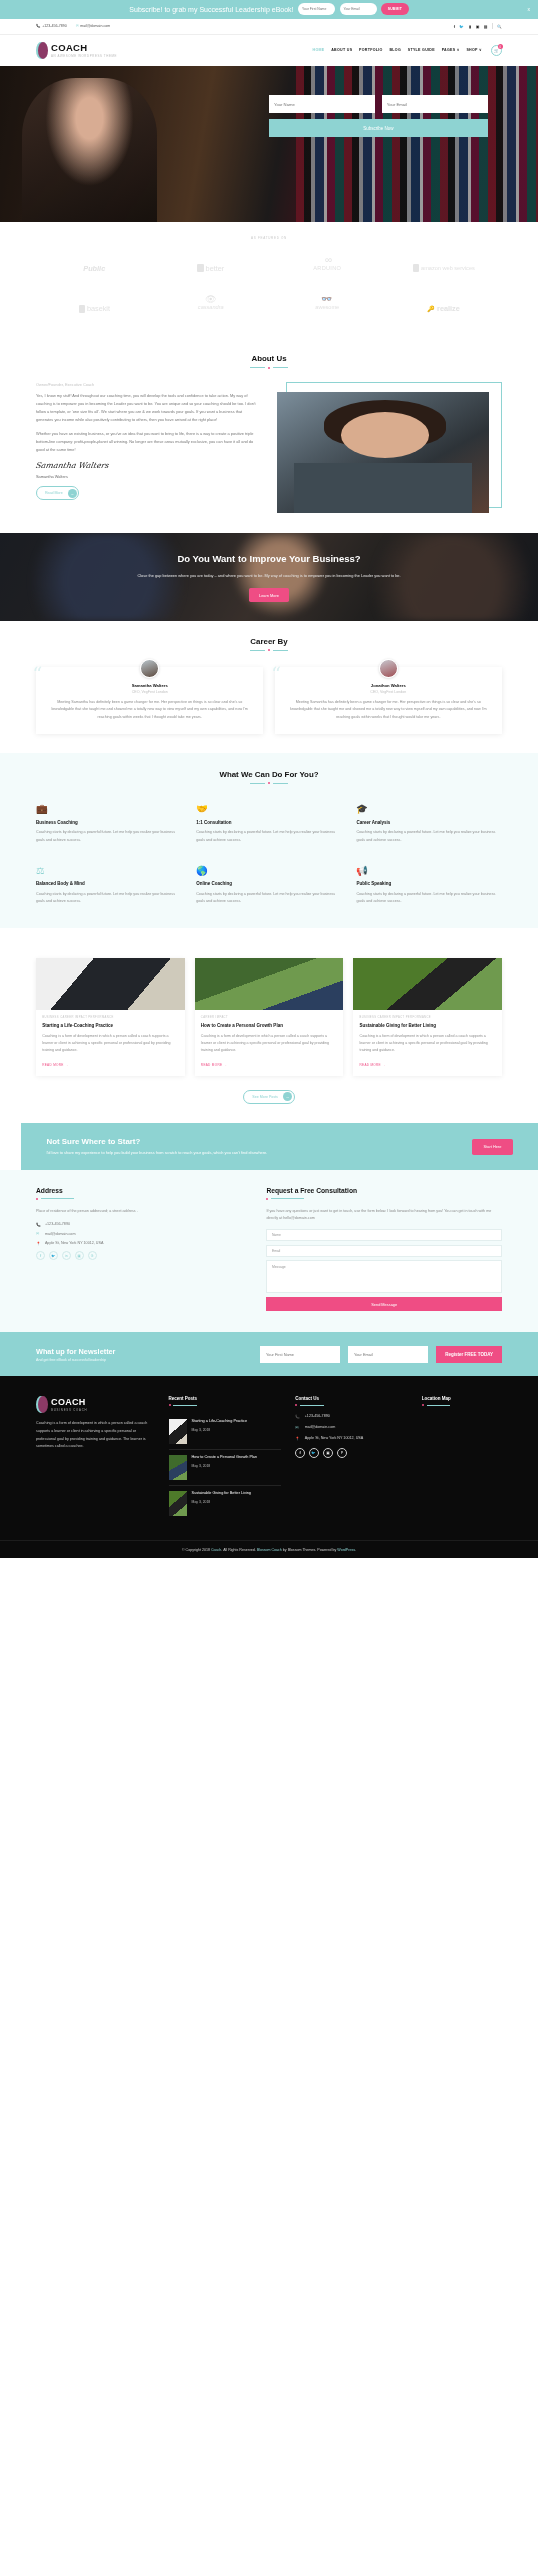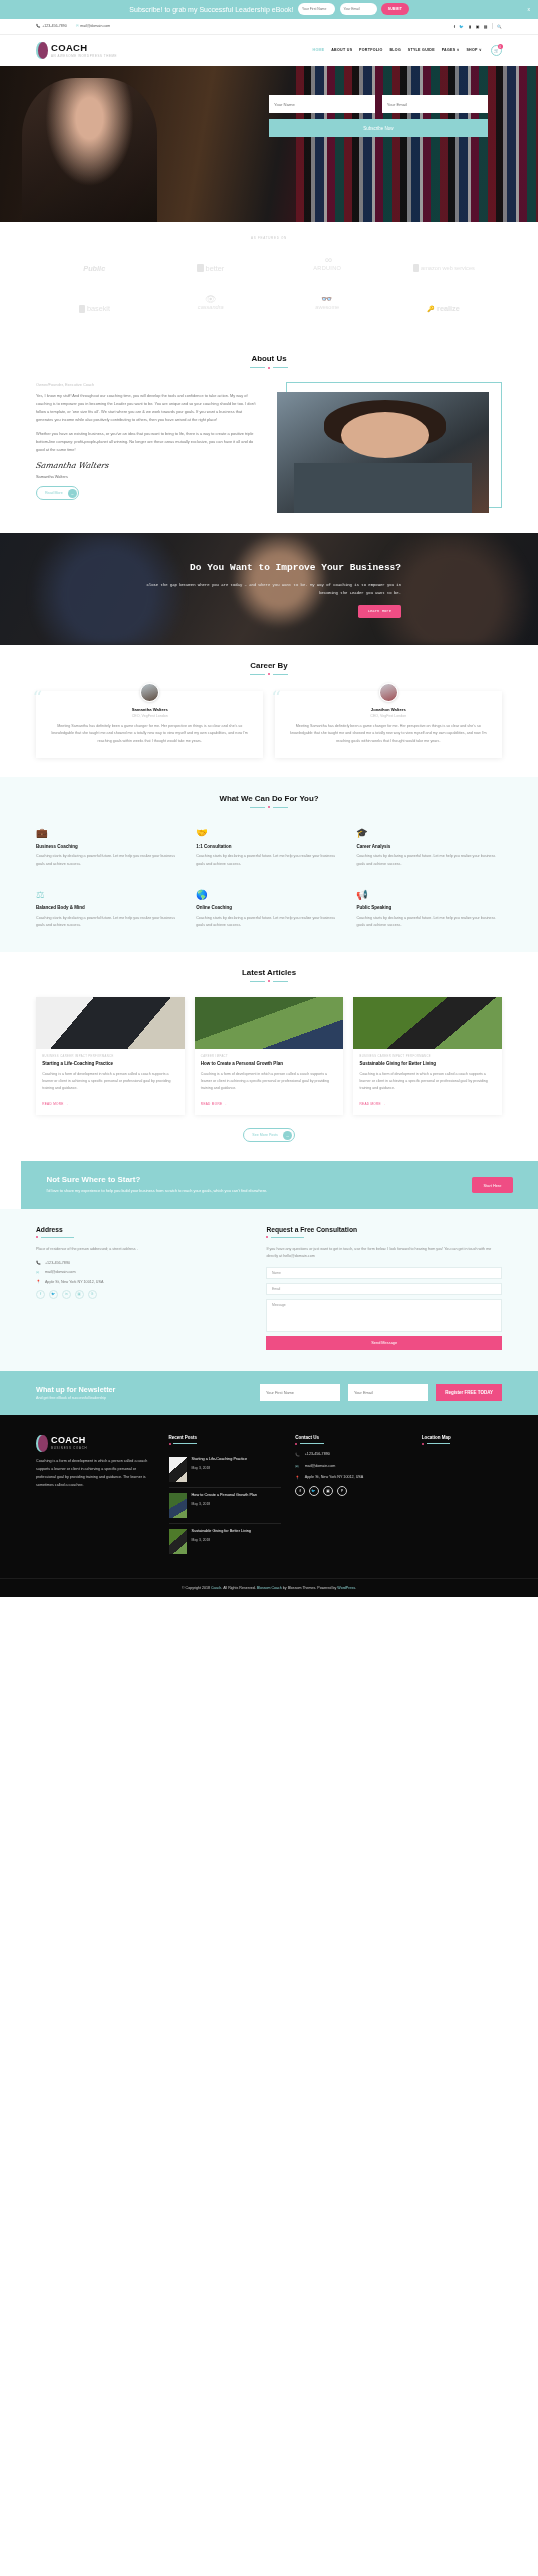--- a/index.html
+++ b/index.html
@@ -84,22 +84,22 @@
   .pillbtn .arr { width:9px; height:9px; border-radius:50%; background:#8ed3d2; color:#fff; font-size:3.9px; display:flex; align-items:center; justify-content:center; }
   #about .right { flex:1; position:relative; padding:4.5px 4.5px 0 0; }
   #about .frame { position:absolute; right:0; top:0; width:96%; height:96%; border:0.6px solid #8ed3d2; }
   #about .photo { position:relative; width:96%; height:121px; margin-top:5.6px;
     background:linear-gradient(150deg,#7d8f9c 0%,#4e5a63 35%,#2d3338 65%,#5b4034 100%); }
   #about .photo .face { position:absolute; left:30%; top:16%; width:42%; height:38%; border-radius:50%; background:#d9ac8e; filter:blur(0.6px); }
   #about .photo .hair { position:absolute; left:22%; top:6%; width:58%; height:40%; border-radius:50% 50% 40% 40%; background:#2b1d16; filter:blur(0.6px); }
   #about .photo .body { position:absolute; left:8%; bottom:0; width:84%; height:42%; background:#3e4a52; filter:blur(0.6px); }
 
   
-  #improve { height:112px; position:relative; display:flex; align-items:center; justify-content:center; text-align:right; overflow:hidden;
-    background:linear-gradient(120deg,#2b3038 0%,#3e3b38 30%,#6d5a4c 50%,#3a3730 70%,#22262c 100%);font-family:Liberation Mono, monospace; }
+  #improve { height:88px; position:relative; display:flex; align-items:center; justify-content:center; text-align:center; overflow:hidden;
+    background:linear-gradient(120deg,#2b3038 0%,#3e3b38 30%,#6d5a4c 50%,#3a3730 70%,#22262c 100%); }
   #improve:before { content:""; position:absolute; inset:0; background:rgba(12,12,16,.55); }
   #improve .blurfaces { position:absolute; inset:0; filter:blur(3.4px); opacity:.7;
     background:radial-gradient(circle at 52% 42%,#c89a7a 0 9%,rgba(0,0,0,0) 17%),
                radial-gradient(circle at 20% 55%,#2f3a55 0 10%,rgba(0,0,0,0) 18%),
                radial-gradient(circle at 84% 60%,#4a3830 0 10%,rgba(0,0,0,0) 18%); }
   #improve .ic { position:relative; z-index:2; width:264px; }
   #improve h2 { color:#fff; font-size:9.5px; line-height:1.45; font-weight:bold; }
   #improve p { color:#e7e7e7; font-size:3.9px; line-height:2.1; margin-top:6.2px; }
   .pinkbtn { display:inline-block; margin-top:7.9px; background:#ef4d84; color:#fff; font-size:3.9px; padding:4.5px 10px; border-radius:1.7px; cursor:pointer; }
 
@@ -437,28 +437,20 @@
           </div>
         <h3>Public Speaking</h3>
         <p>Coaching starts by declaring a powerful future. Let me help you realize your business goals and achieve success.</p>
       </div>
     </div>
   </div>
 </div>
 
 <div id="articles">
   <div class="wrap">
-    <div class="sec-head">
-      <h2>Latest Articles</h2>
-      <div class="divider">
-          <span class="line"></span>
-          <span class="dot"></span>
-          <span class="line"></span>
-        </div>
-    </div>
     <div class="grid">
       <div class="acard">
         <div class="thumb t1"></div>
         <div class="body">
           <div class="cats">BUSINESS   CAREER   IMPACT   PERFORMANCE</div>
           <h3>Starting a Life-Coaching Practice</h3>
           <p>Coaching is a form of development in which a person called a coach supports a learner or client in achieving a specific personal or professional goal by providing training and guidance.</p>
           <span class="rm">READ MORE →</span>
         </div>
       </div>

